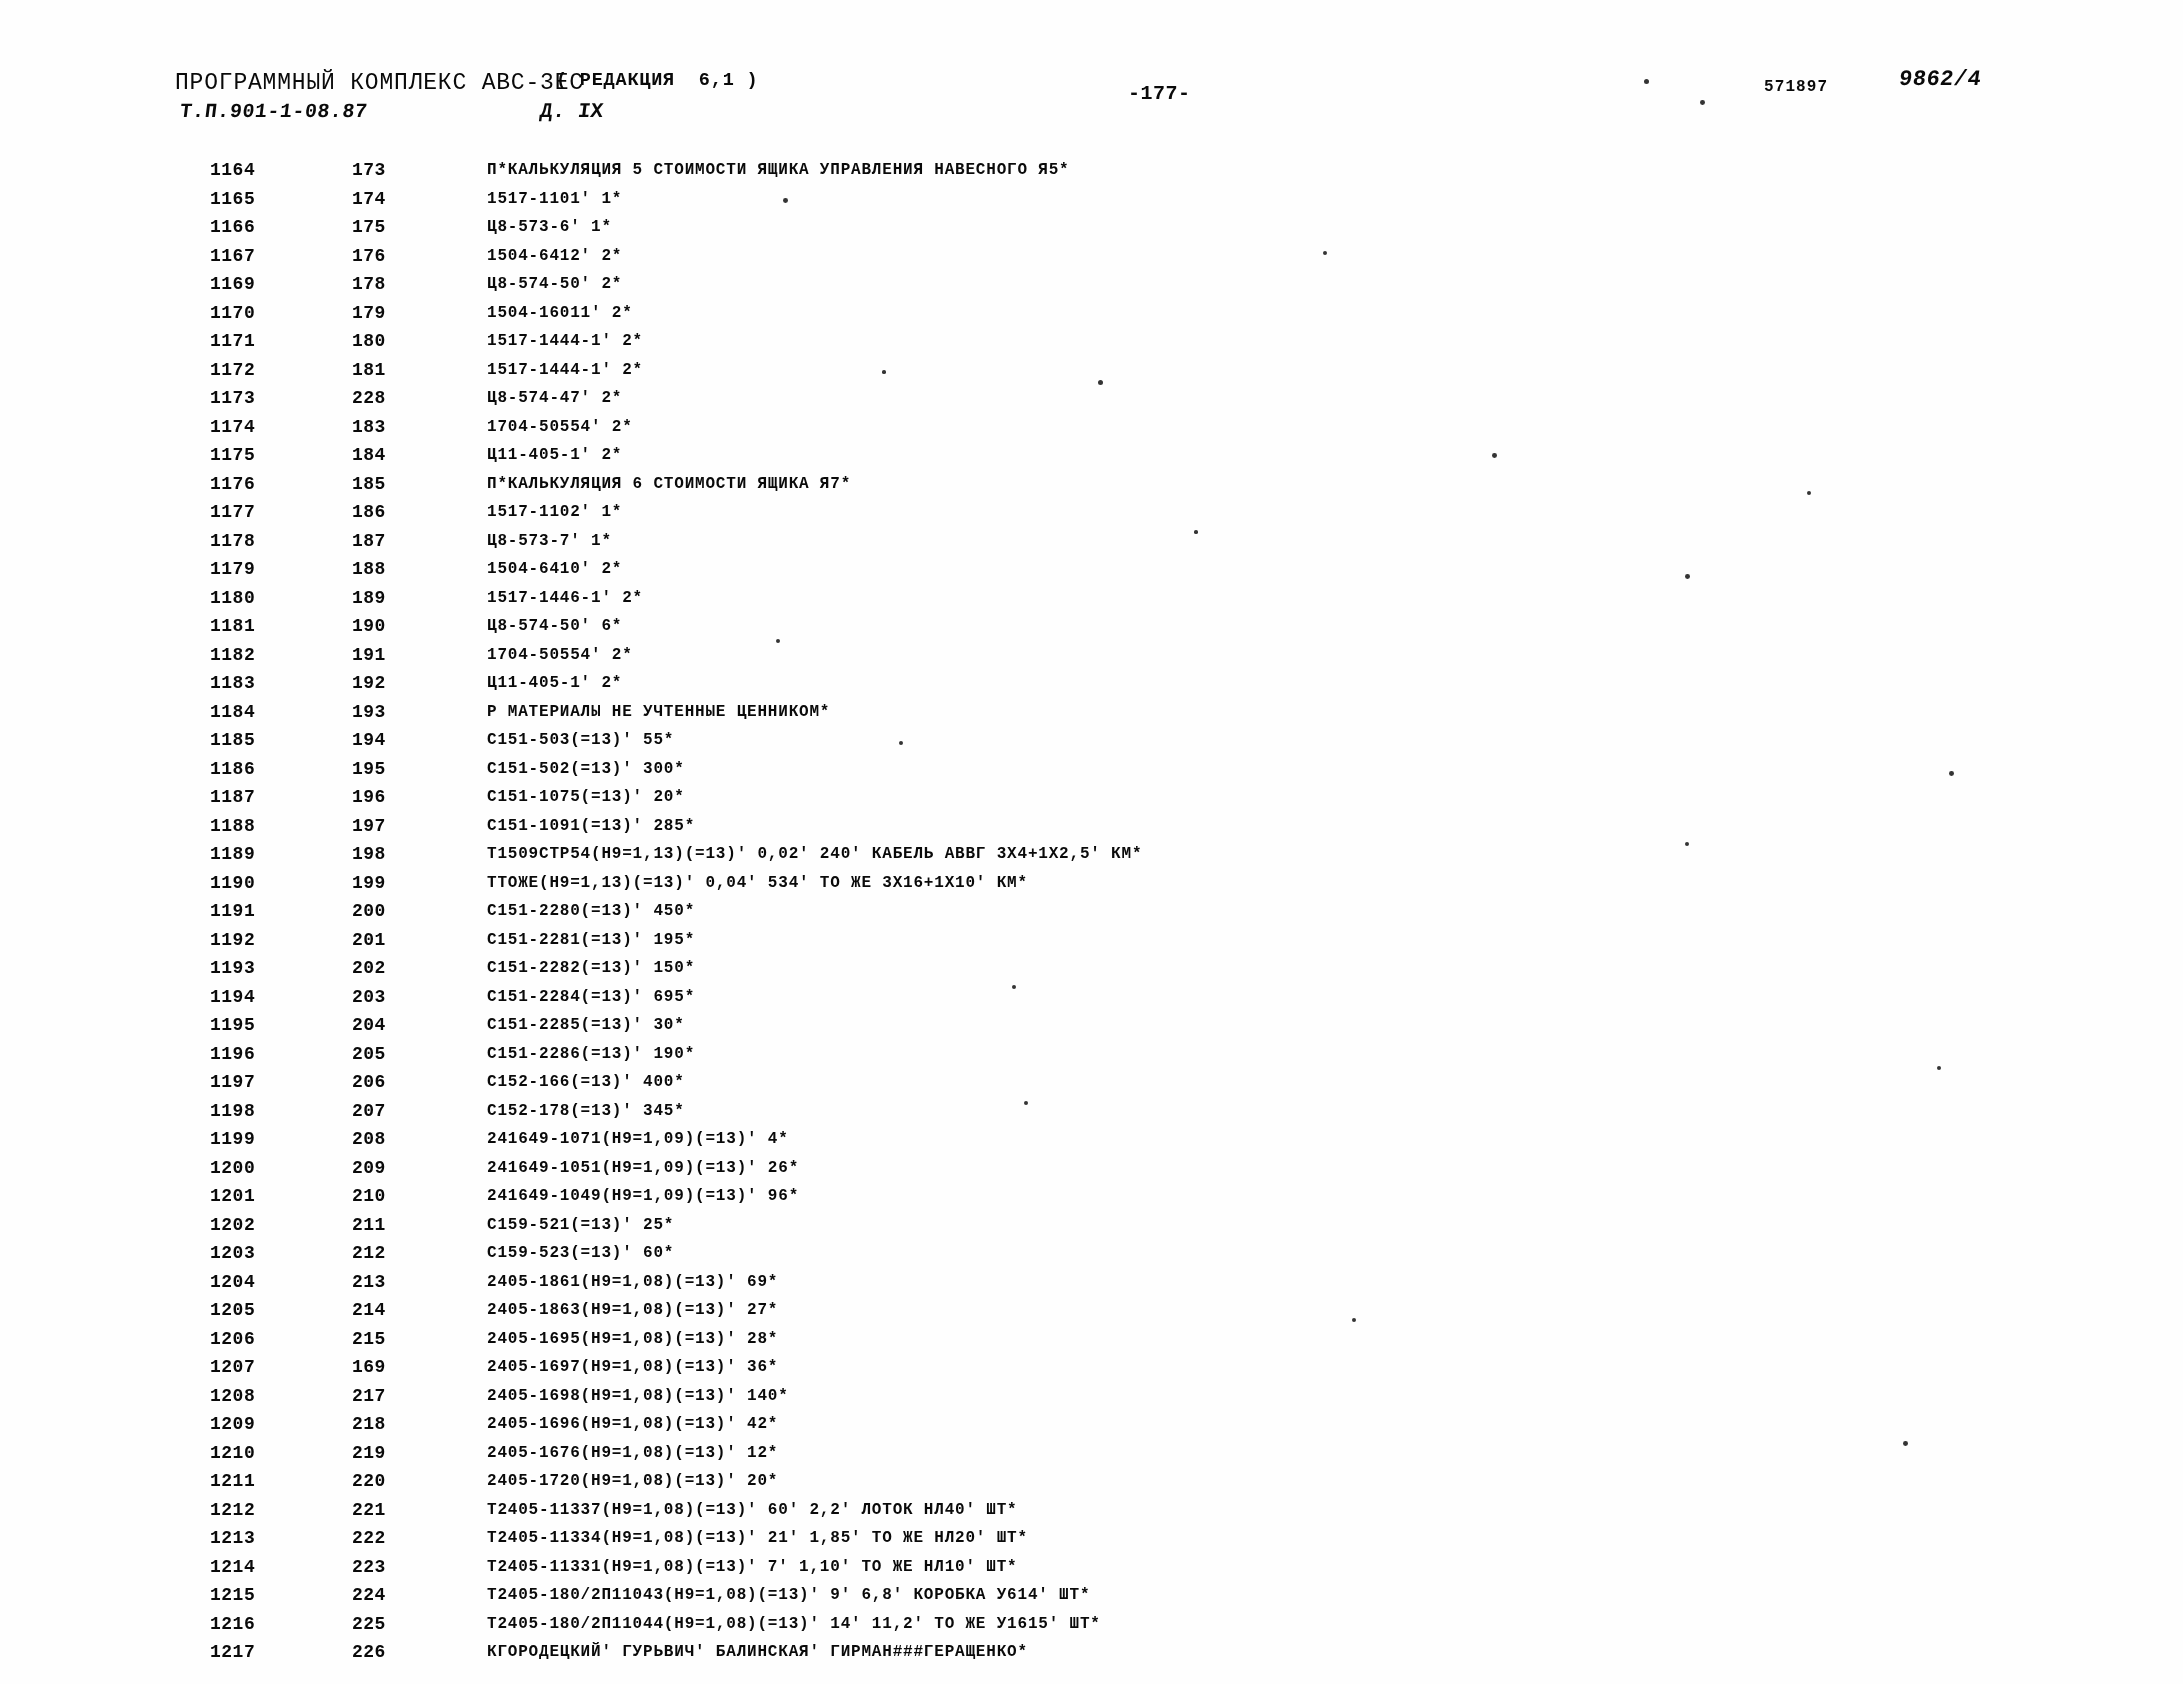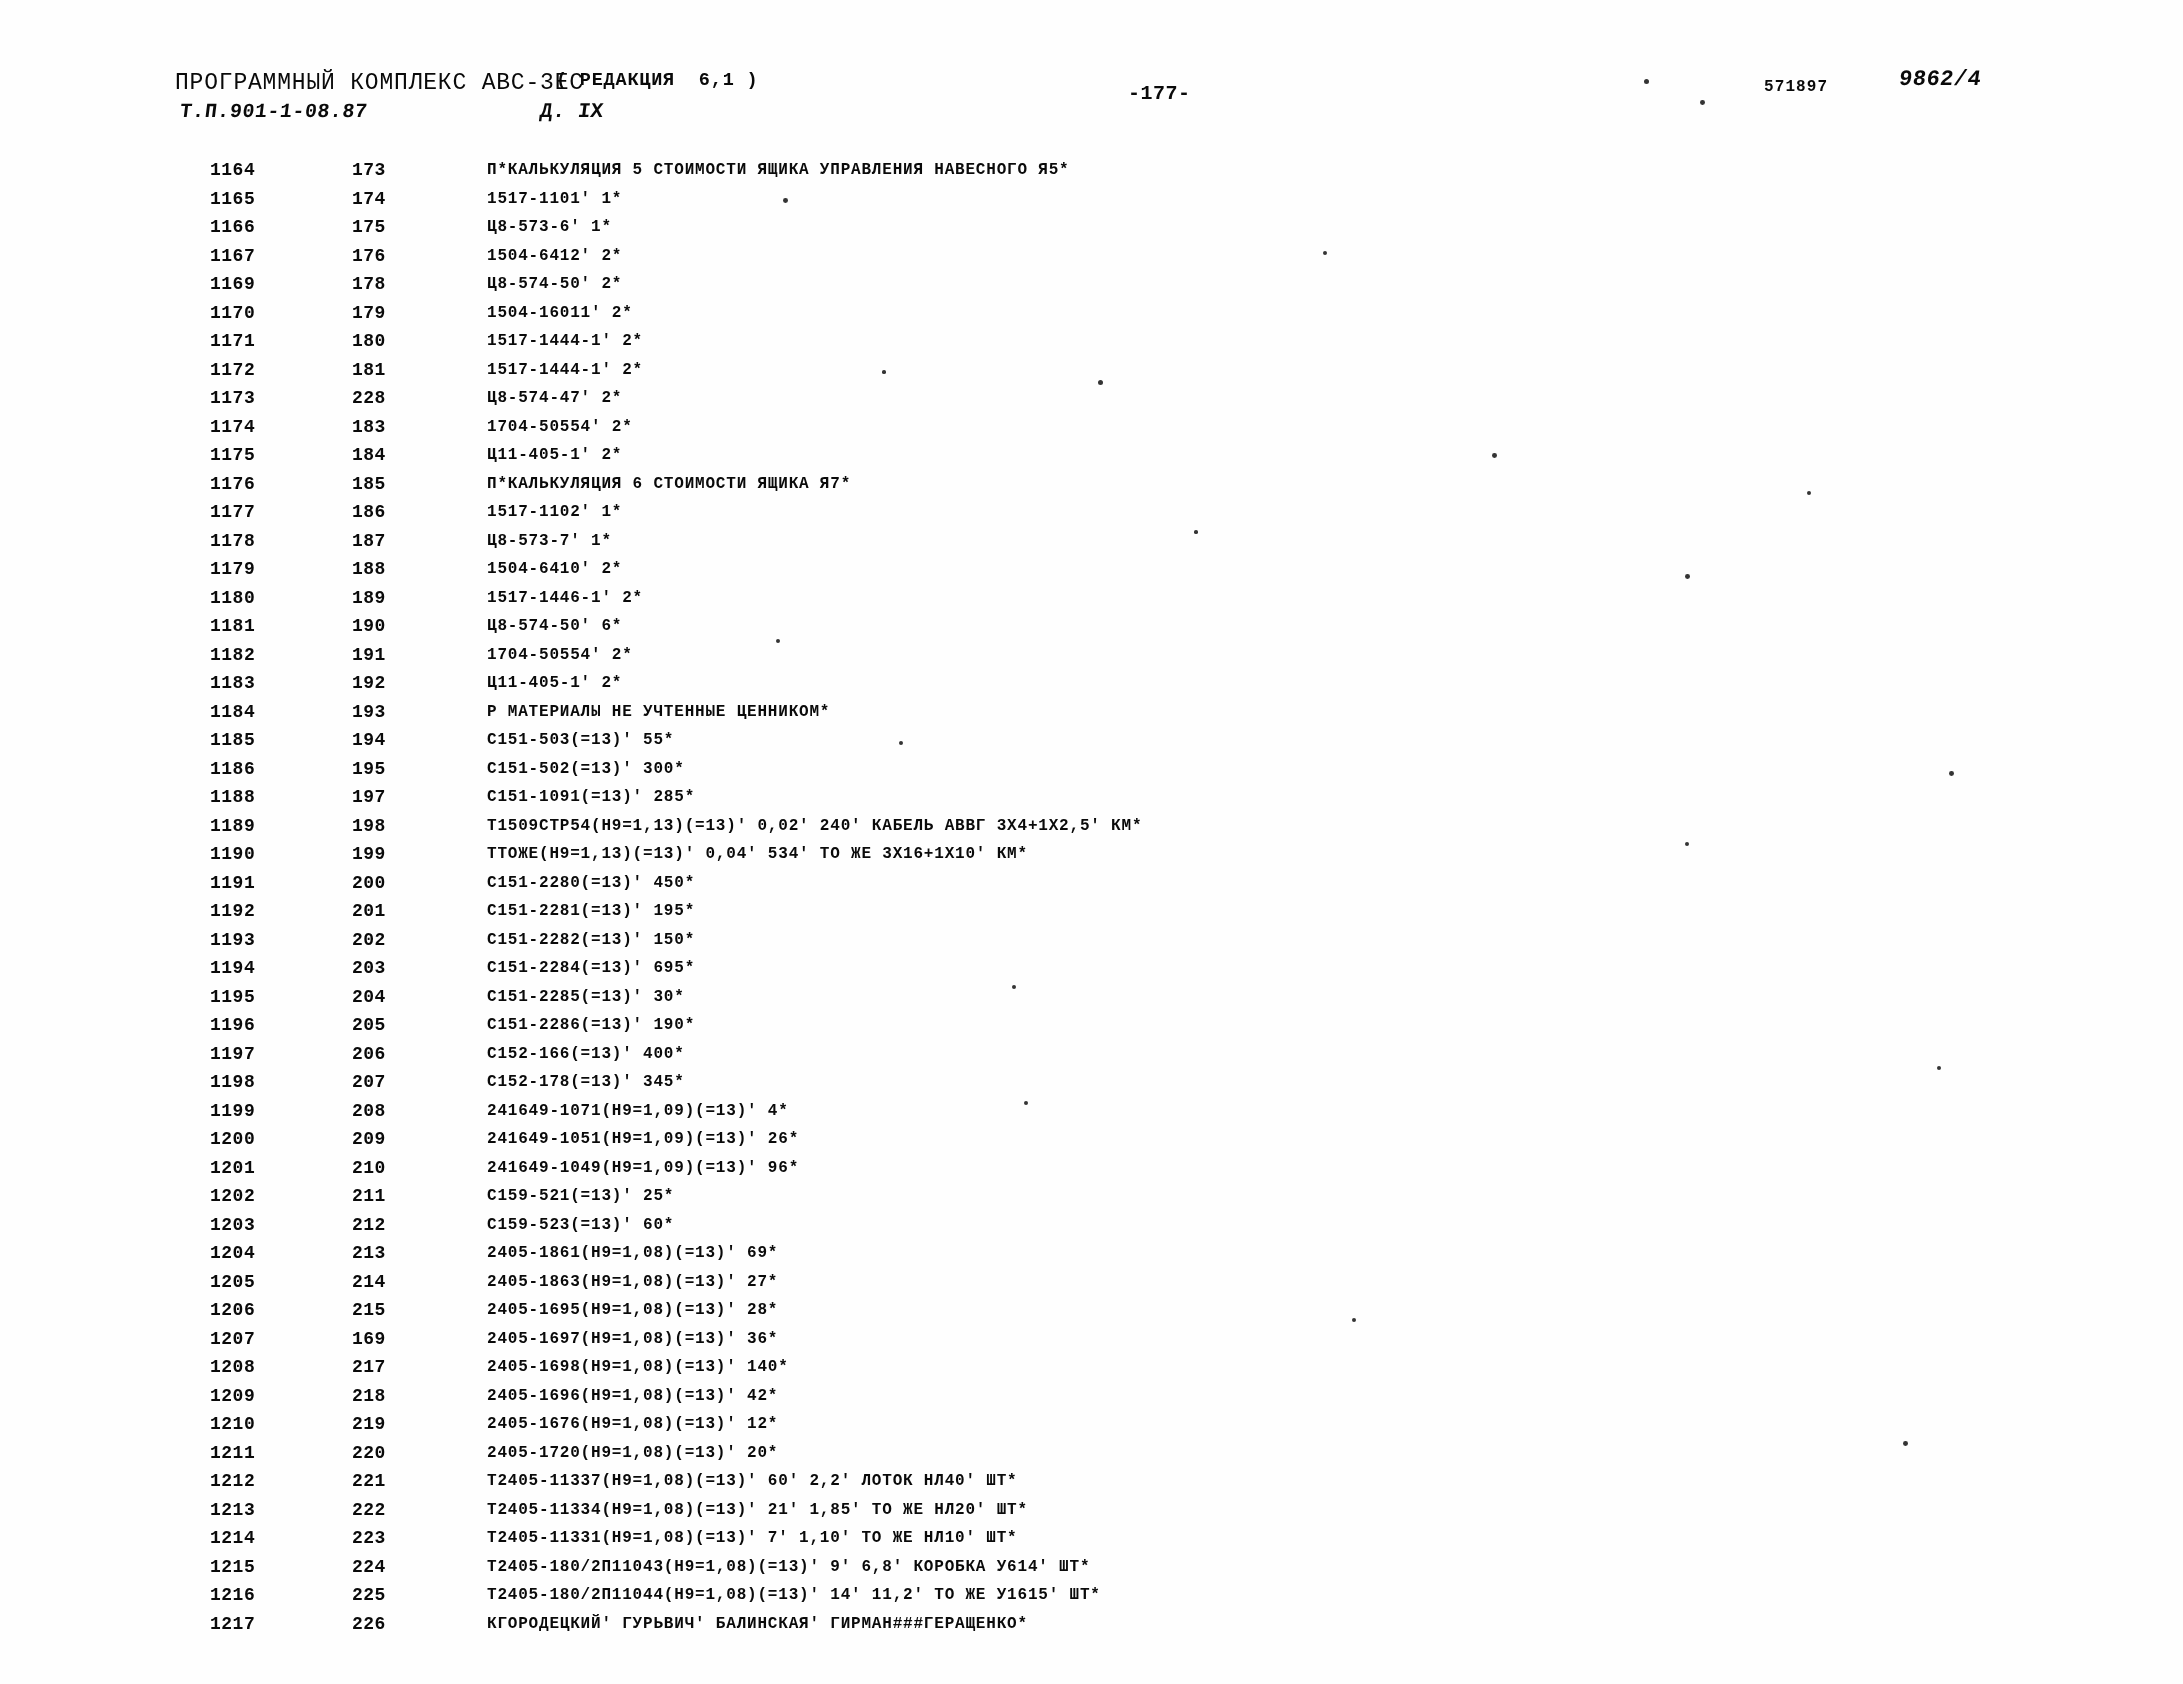--- a/index.html
+++ b/index.html
@@ -172,20 +172,21 @@
       <div class="row"><span class="col-seq">1177</span><span class="col-num">186</span><span class="col-text">1517-1102' 1*</span></div>
       <div class="row"><span class="col-seq">1178</span><span class="col-num">187</span><span class="col-text">Ц8-573-7' 1*</span></div>
       <div class="row"><span class="col-seq">1179</span><span class="col-num">188</span><span class="col-text">1504-6410' 2*</span></div>
       <div class="row"><span class="col-seq">1180</span><span class="col-num">189</span><span class="col-text">1517-1446-1' 2*</span></div>
       <div class="row"><span class="col-seq">1181</span><span class="col-num">190</span><span class="col-text">Ц8-574-50' 6*</span></div>
       <div class="row"><span class="col-seq">1182</span><span class="col-num">191</span><span class="col-text">1704-50554' 2*</span></div>
       <div class="row"><span class="col-seq">1183</span><span class="col-num">192</span><span class="col-text">Ц11-405-1' 2*</span></div>
       <div class="row"><span class="col-seq">1184</span><span class="col-num">193</span><span class="col-text">Р МАТЕРИАЛЫ НЕ УЧТЕННЫЕ ЦЕННИКОМ*</span></div>
       <div class="row"><span class="col-seq">1185</span><span class="col-num">194</span><span class="col-text">С151-503(=13)' 55*</span></div>
       <div class="row"><span class="col-seq">1186</span><span class="col-num">195</span><span class="col-text">С151-502(=13)' 300*</span></div>
+      <div class="row"><span class="col-seq">1187</span><span class="col-num">196</span><span class="col-text">С151-1075(=13)' 20*</span></div>
       <div class="row"><span class="col-seq">1188</span><span class="col-num">197</span><span class="col-text">С151-1091(=13)' 285*</span></div>
       <div class="row"><span class="col-seq">1189</span><span class="col-num">198</span><span class="col-text">Т1509СТР54(Н9=1,13)(=13)' 0,02' 240' КАБЕЛЬ АВВГ 3Х4+1Х2,5' КМ*</span></div>
       <div class="row"><span class="col-seq">1190</span><span class="col-num">199</span><span class="col-text">ТТОЖЕ(Н9=1,13)(=13)' 0,04' 534' ТО ЖЕ 3Х16+1Х10' КМ*</span></div>
       <div class="row"><span class="col-seq">1191</span><span class="col-num">200</span><span class="col-text">С151-2280(=13)' 450*</span></div>
       <div class="row"><span class="col-seq">1192</span><span class="col-num">201</span><span class="col-text">С151-2281(=13)' 195*</span></div>
       <div class="row"><span class="col-seq">1193</span><span class="col-num">202</span><span class="col-text">С151-2282(=13)' 150*</span></div>
       <div class="row"><span class="col-seq">1194</span><span class="col-num">203</span><span class="col-text">С151-2284(=13)' 695*</span></div>
       <div class="row"><span class="col-seq">1195</span><span class="col-num">204</span><span class="col-text">С151-2285(=13)' 30*</span></div>
       <div class="row"><span class="col-seq">1196</span><span class="col-num">205</span><span class="col-text">С151-2286(=13)' 190*</span></div>
       <div class="row"><span class="col-seq">1197</span><span class="col-num">206</span><span class="col-text">С152-166(=13)' 400*</span></div>

